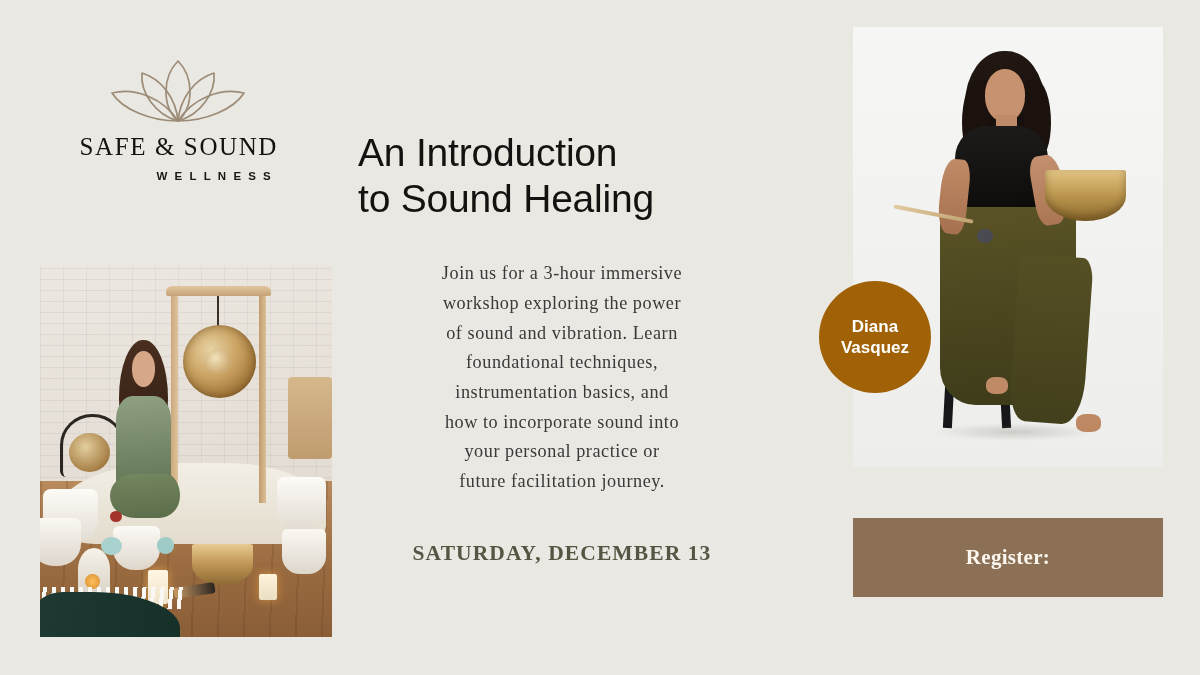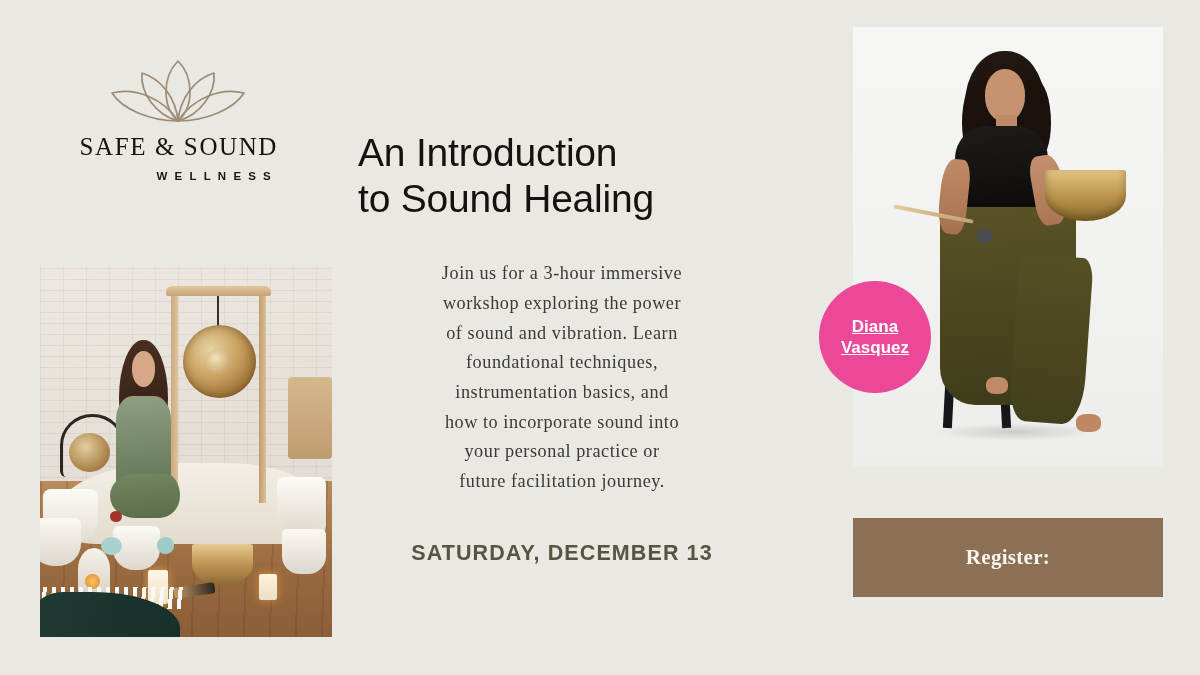--- a/index.html
+++ b/index.html
@@ -38,20 +38,21 @@
     margin-top:38px;
     font-family:Liberation Serif, serif;
     font-size:18.2px;line-height:1.63;color:#39393A;
     letter-spacing:0.55px;text-align:center;
     white-space:pre-line;
   }
   .date-line{
     margin-top:44px;
     font-size:21.5px;font-weight:700;letter-spacing:1.1px;
     color:#565543;
+    font-family:Liberation Serif, serif;
   }
   .time-line{
     margin-top:16px;
     font-size:21px;font-weight:400;letter-spacing:0.9px;
     color:#5C5C52;
   }
 
   
   .photo{position:absolute;overflow:hidden;background:#ddd;}
   .photo-left{left:40px;top:266px;width:292px;height:371px;}
@@ -186,21 +187,21 @@
   
   .badge{
     position:absolute;border-radius:50%;
     display:flex;align-items:center;justify-content:center;
     color:#FFFFFF;text-align:center;font-weight:700;
     line-height:1.25;white-space:pre-line;
   }
   .badge-christen{left:245px;top:512px;width:116px;height:116px;
     background:#6E411B;font-size:17px;}
   .badge-diana{left:819px;top:281px;width:112px;height:112px;
-    background:#ec4899;font-size:17px;text-decoration:underline;}
+    background:#a16207;font-size:17px;}
 
   
   .register{
     position:absolute;left:853px;top:518px;width:310px;height:79px;
     background:#8C7055;display:flex;flex-direction:column;
     align-items:center;justify-content:center;
     font-family:"Liberation Serif", serif;color:#FBF7F0;
   }
   .register-label{font-size:21px;font-weight:700;letter-spacing:.3px;}
   .register-url{font-size:21px;font-weight:700;letter-spacing:.1px;margin-top:3px;}

